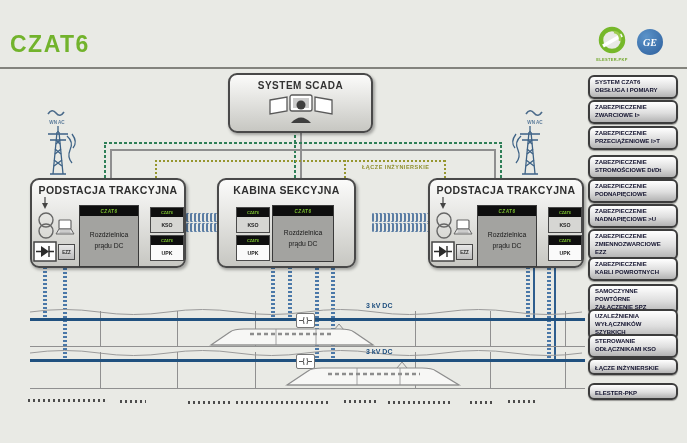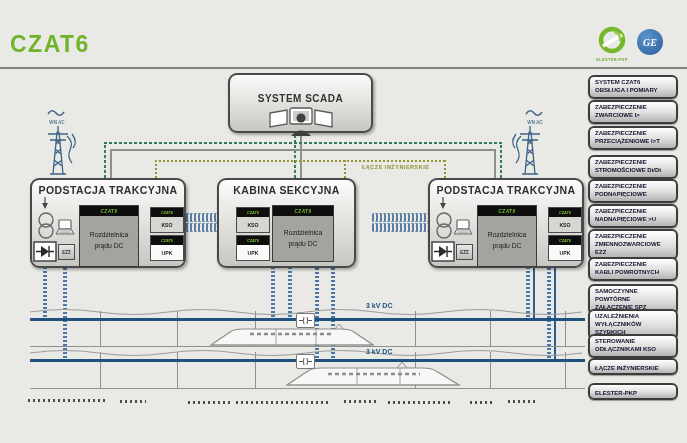--- a/index.html
+++ b/index.html
@@ -21,21 +21,21 @@
       background:linear-gradient(180deg,#ffffff 0%,#dedede 55%,#b3b3b3 100%);
       padding:2px 3px 2px 5px;font-size:6px;font-weight:bold;color:#10102c;line-height:1.3;
       white-space:pre-line;box-shadow:0 1px 1px rgba(0,0,0,.35);}
   .menu-btn.one{padding-top:5px;height:17px;}
 
   
   .box-grad{border:2px solid #494949;border-radius:9px;box-sizing:border-box;
       background:linear-gradient(180deg,#fbfbfa 0%,#e4e4e1 45%,#c7c7c2 100%);
       box-shadow:1.5px 2px 3px rgba(0,0,0,.3);}
   .scada{left:228px;top:73px;width:145px;height:60px;text-align:center;}
-  .scada-title{margin-top:18px;font-size:10px;font-weight:600;color:#333;letter-spacing:.5px;}
+  .scada-title{margin-top:5px;font-size:10px;font-weight:600;color:#333;letter-spacing:.5px;}
 
   .station{top:178px;height:90px;}
   .station-title{margin-top:4px;text-align:center;font-size:10.5px;font-weight:600;color:#2f2f2f;letter-spacing:.4px;}
 
   .panel{border:1px solid #3a3a3a;background:#a3a3a0;}
   .panel-head{height:10px;background:#0e0e0e;color:#7cc230;font-size:4.6px;font-weight:bold;font-style:italic;
       display:flex;align-items:center;justify-content:center;letter-spacing:.5px;}
   .panel-body{position:absolute;left:0;right:0;top:10px;bottom:0;display:flex;align-items:center;justify-content:center;
       text-align:center;font-size:6.8px;color:#191919;white-space:pre-line;line-height:1.6;}
 

